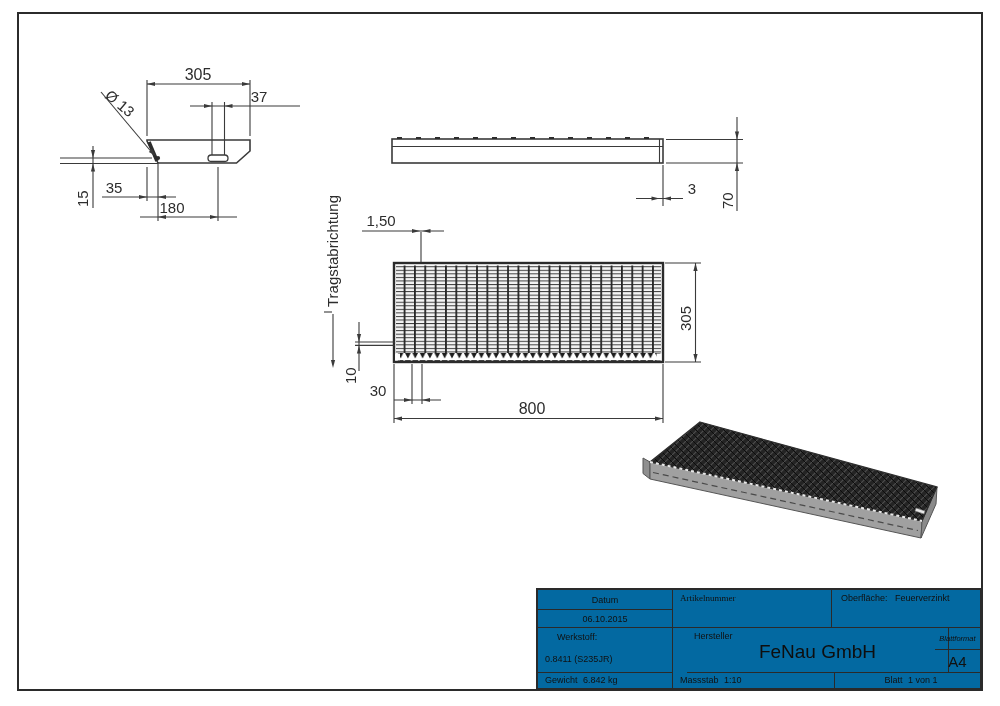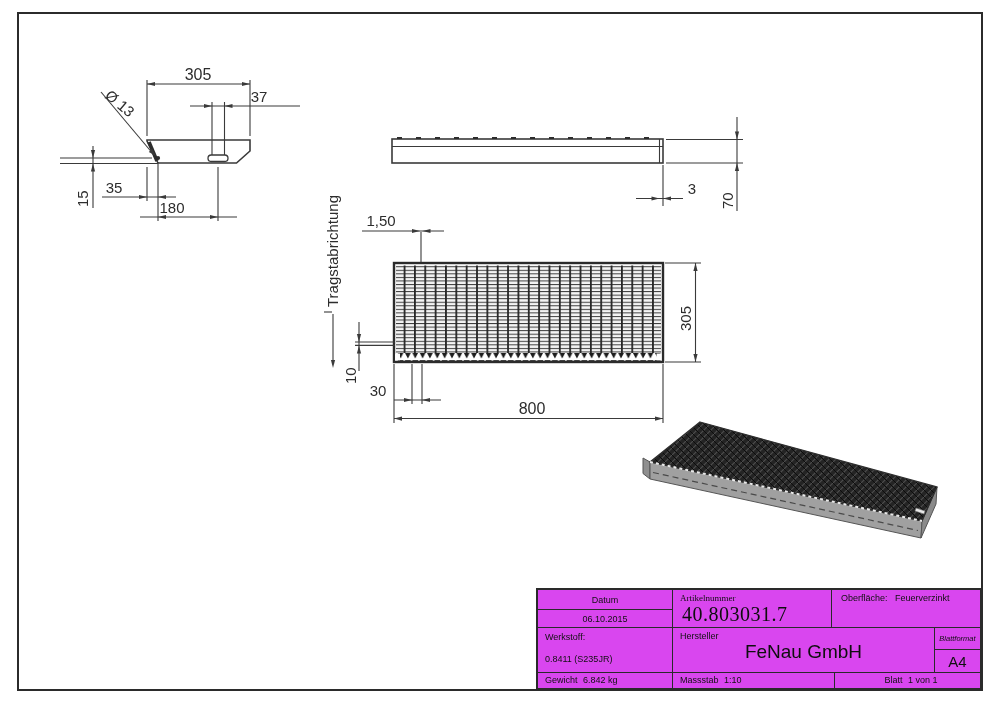--- a/index.html
+++ b/index.html
@@ -7,21 +7,21 @@
         font-family:"Liberation Sans",sans-serif;}
   svg{position:absolute;left:0;top:0;}
   svg text{font-family:"Liberation Sans",sans-serif;fill:#2d2d2d;}
   .dim{font-size:15px;}
   .dimb{font-size:16px;}
   .ln{stroke:#3a3a3a;stroke-width:1.1;fill:none;}
   .ln2{stroke:#3a3a3a;stroke-width:1.6;fill:none;}
   .ar{fill:#3a3a3a;stroke:none;}
   
   .tb{position:absolute;left:536px;top:588px;width:446px;height:102px;
-      border:2px solid #2a2a2a;box-sizing:border-box;background:#d946ef;color:#111;}
+      border:2px solid #2a2a2a;box-sizing:border-box;background:#0369a1;color:#111;}
   .tb .cell{position:absolute;box-sizing:border-box;font-size:9px;}
   .bR{border-right:1.5px solid #2a2a2a;}
   .bB{border-bottom:1.5px solid #2a2a2a;}
   .cen{display:flex;align-items:center;justify-content:center;text-align:center;}
   .lab{font-size:9px;color:#111;}
   .big-art{font-size:20px;letter-spacing:0.5px;color:#0e0e0e;}
   .big-her{font-size:19px;color:#0e0e0e;}
   .a4{font-size:15px;}
 </style>
 </head>
@@ -176,36 +176,35 @@
 
   <div class="cell bR bB cen" style="left:0;top:0;width:135px;height:20px;">
     <span class="lab">Datum</span>
   </div>
   <div class="cell bR bB cen" style="left:0;top:20px;width:135px;height:18px;">
     <span class="lab">06.10.2015</span>
   </div>
 
   <div class="cell bR bB" style="left:135px;top:0;width:159px;height:38px;font-family:Liberation Serif, serif;">
     <div class="lab" style="padding:3px 0 0 7px;">Artikelnummer</div>
-    <div class="big-art" style="padding:0 0 0 9px;">40.803031.7</div>
   </div>
 
   <div class="cell bB" style="left:294px;top:0;width:150px;height:38px;">
     <div style="padding:3px 0 0 9px;white-space:nowrap;">
       <span class="lab">Oberfläche:</span>
       <span class="lab" style="margin-left:5px;">Feuerverzinkt</span>
     </div>
   </div>
 
   <div class="cell bR bB" style="left:0;top:38px;width:135px;height:45px;">
-    <div class="lab" style="padding:4px 0 0 7px;">Werkstoff:</div>
+    <div class="lab" style="padding:4px 0 0 7px;margin-left:12px;">Werkstoff:</div>
     <div class="lab" style="padding:12px 0 0 7px;">0.8411 (S235JR)</div>
   </div>
 
-  <div class="cell bR bB" style="left:135px;top:38px;width:262px;height:45px;">
+  <div class="cell bR bB" style="left:149px;top:38px;width:262px;height:45px;">
     <div class="lab" style="padding:3px 0 0 7px;">Hersteller</div>
     <div class="big-her" style="text-align:center;margin-top:0;">FeNau GmbH</div>
   </div>
 
   <div class="cell bB cen" style="left:397px;top:38px;width:45px;height:22px;font-style:italic;">
     <span style="font-size:7.5px;">Blattformat</span>
   </div>
   <div class="cell bB cen" style="left:397px;top:60px;width:45px;height:23px;">
     <span class="a4">A4</span>
   </div>

